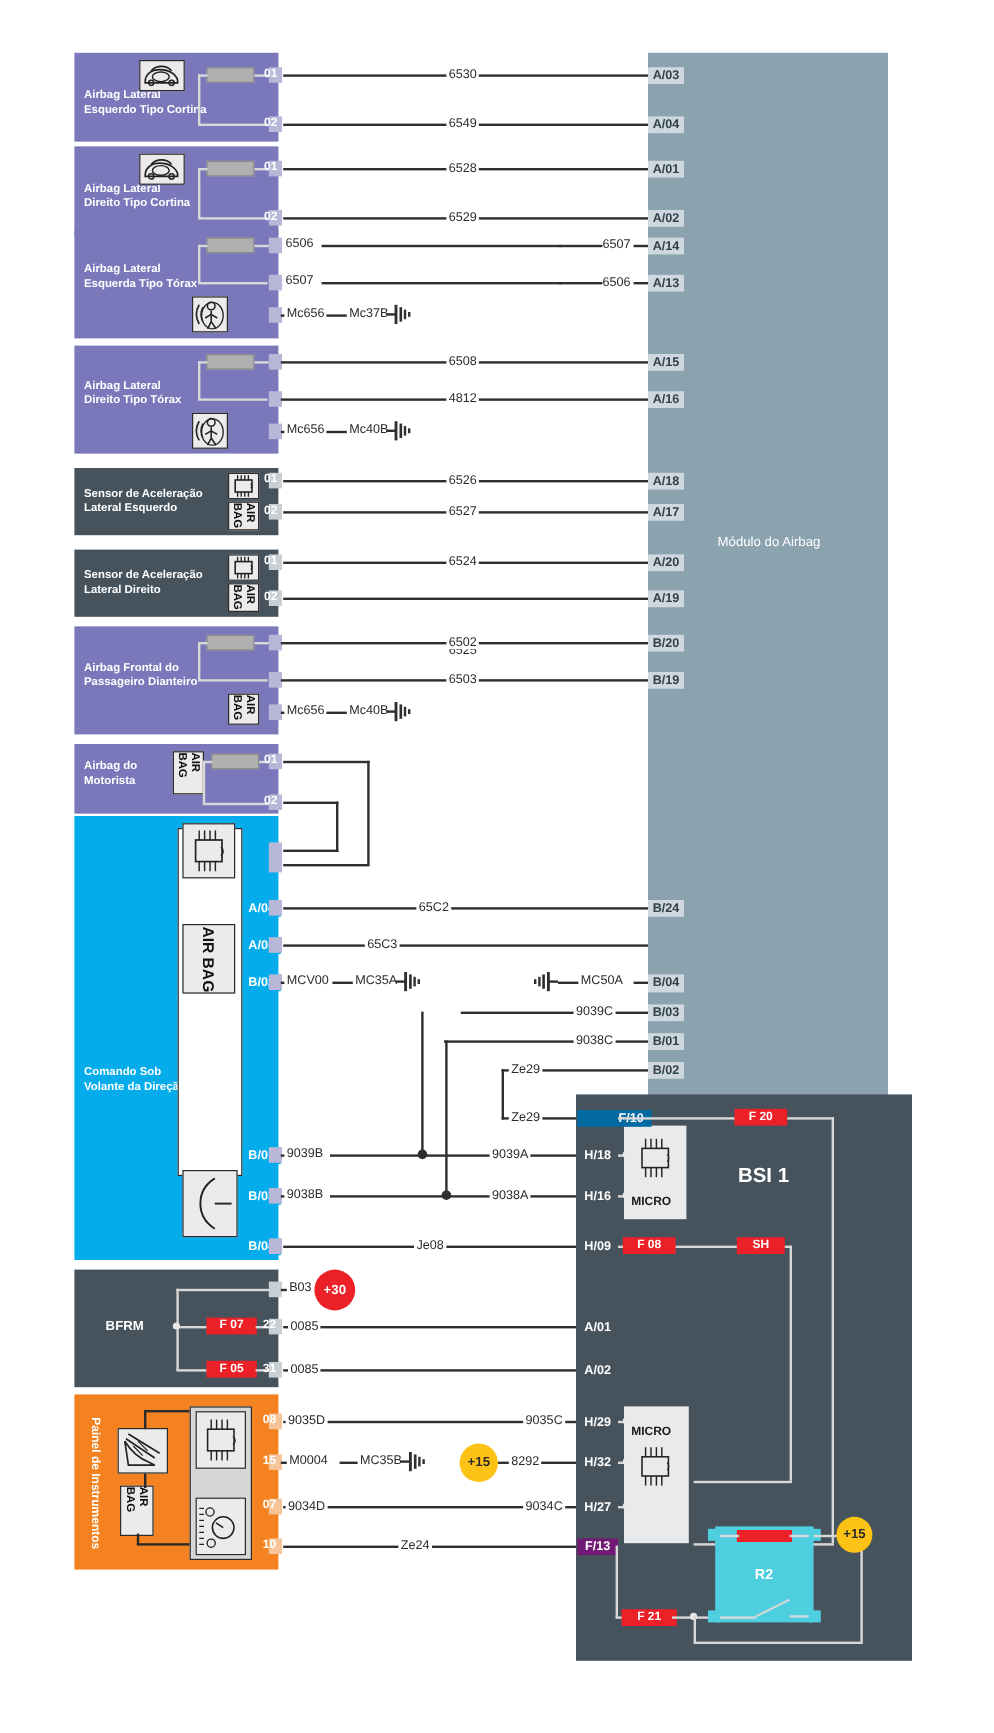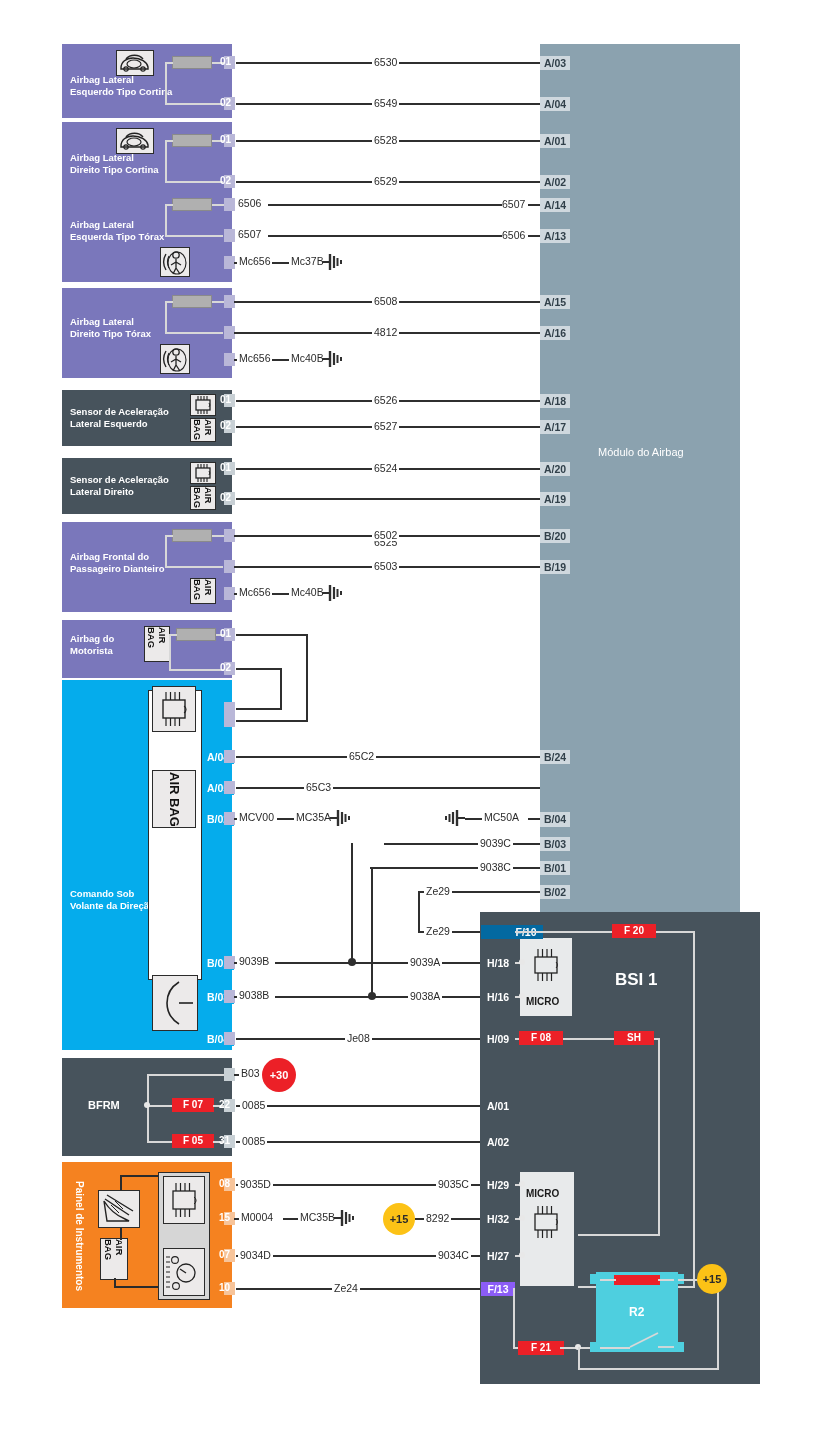--- a/index.html
+++ b/index.html
@@ -510,21 +510,21 @@
 
   <div class="mtab" style="left:481px;top:1178px;background:#47535c;color:#ffffff;width:34px;">H/29</div>
   <div class="wire" style="left:515px;top:1184px;width:8px;background:#d8d8d8;"></div>
   <div class="dotw" style="left:519px;top:1181px;"></div>
   <div class="mtab" style="left:481px;top:1212px;background:#47535c;color:#ffffff;width:34px;">H/32</div>
   <div class="wire" style="left:515px;top:1218px;width:8px;background:#d8d8d8;"></div>
   <div class="dotw" style="left:519px;top:1215px;"></div>
   <div class="mtab" style="left:481px;top:1249px;background:#47535c;color:#ffffff;width:34px;">H/27</div>
   <div class="wire" style="left:515px;top:1255px;width:8px;background:#d8d8d8;"></div>
   <div class="dotw" style="left:519px;top:1252px;"></div>
-  <div class="mtab" style="left:481px;top:1282px;background:#8b5cf6;color:#ffffff;width:34px;">F/13</div>
+  <div class="mtab" style="left:481px;top:1282px;background:#701a75;color:#ffffff;width:34px;">F/13</div>
 
   <div class="wline" style="left:513px;top:1288px;width:1.6px;height:60px;"></div>
   <div class="wline" style="left:513px;top:1347px;width:8px;height:1.6px;"></div>
   <div class="fuse" style="left:518px;top:1341px;width:46px;">F 21</div>
   <div class="wline" style="left:560px;top:1347px;width:38px;height:1.6px;"></div>
   <div class="dotw" style="left:575px;top:1344px;"></div>
   <div class="wline" style="left:578px;top:1347px;width:1.6px;height:22px;"></div>
   <div class="wline" style="left:578px;top:1368px;width:140px;height:1.6px;"></div>
   <div class="wline" style="left:717px;top:1290px;width:1.6px;height:80px;"></div>
 

